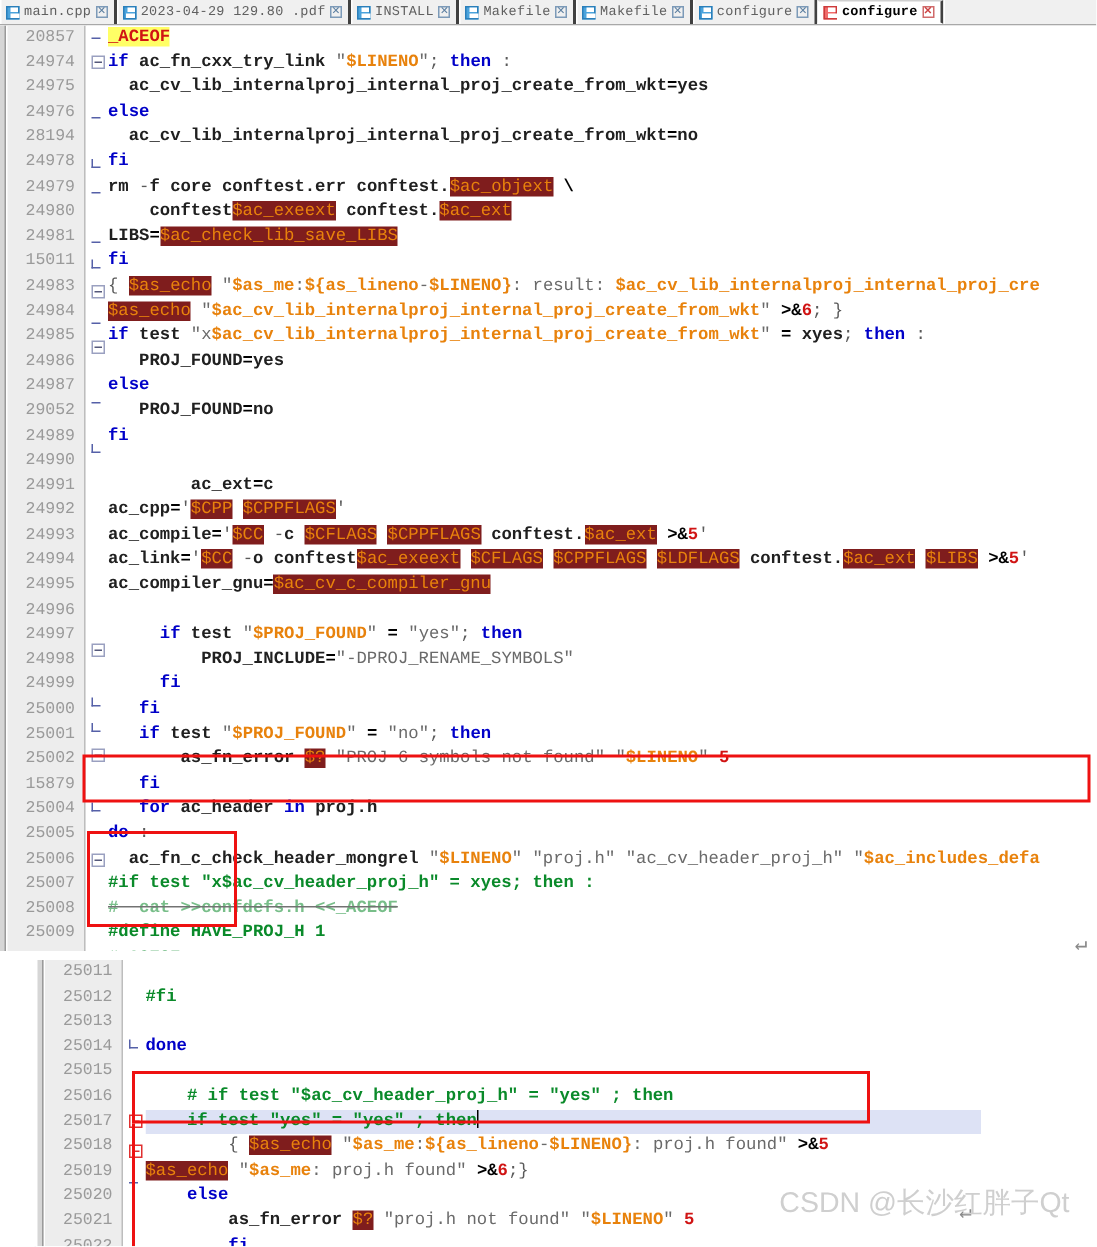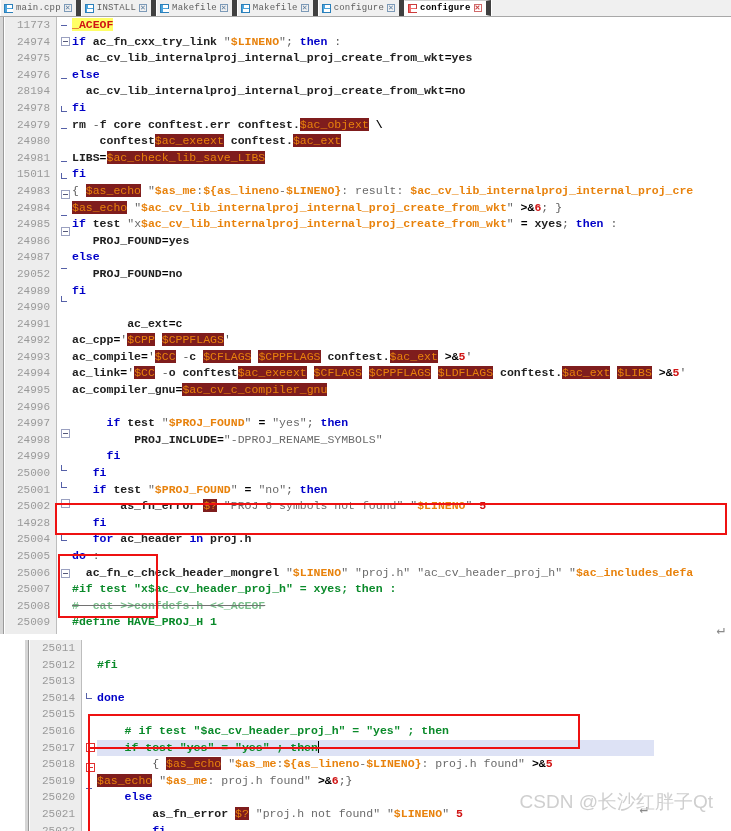--- a/index.html
+++ b/index.html
@@ -26,21 +26,21 @@
     display: flex;
     align-items: stretch;
     font-size: 10px;
   }
   .tab {
     display: flex;
     align-items: center;
     gap: 3px;
     padding: 0 4px 0 3px;
     background: #f0f0f0;
-    border-right: 5px solid #404040;
+    border-right: 2px solid #404040;
     border-left: 1px solid #ffffff;
     color: #606060;
     white-space: nowrap;
     font-family: "Liberation Mono", monospace;
     font-size: 9px;
     letter-spacing: .2px;
   }
   .tab.active {
     background: #ffffff;
     color: #000000;
@@ -241,20 +241,25 @@
 <div id="app">
 
   <div class="tabbar">
     <div class="tab">
       <span class="disk"></span>
       <span>main.cpp</span>
       <span class="xbox">✕</span>
     </div>
     <div class="tab">
       <span class="disk"></span>
+      <span>2023-04-29 129.80 .pdf</span>
+      <span class="xbox">✕</span>
+    </div>
+    <div class="tab">
+      <span class="disk"></span>
       <span>INSTALL</span>
       <span class="xbox">✕</span>
     </div>
     <div class="tab">
       <span class="disk"></span>
       <span>Makefile</span>
       <span class="xbox">✕</span>
     </div>
     <div class="tab">
       <span class="disk"></span>
@@ -271,21 +276,21 @@
       <span>configure</span>
       <span class="xbox">✕</span>
     </div>
     <div class="tabbar-filler"></div>
   </div>
 
   <div class="pane" id="pane-top">
     <div class="pane-inner">
       <div class="gutter-rail" style="left:0;"></div>
       <div class="linenos" id="top-linenos" style="left:5px;">
-          <div class="row">11773</div>
+          <div class="row">20857</div>
           <div class="row">24974</div>
           <div class="row">24975</div>
           <div class="row">24976</div>
           <div class="row">28194</div>
           <div class="row">24978</div>
           <div class="row">24979</div>
           <div class="row">24980</div>
           <div class="row">24981</div>
           <div class="row">15011</div>
           <div class="row">24983</div>
@@ -301,21 +306,21 @@
           <div class="row">24993</div>
           <div class="row">24994</div>
           <div class="row">24995</div>
           <div class="row">24996</div>
           <div class="row">24997</div>
           <div class="row">24998</div>
           <div class="row">24999</div>
           <div class="row">25000</div>
           <div class="row">25001</div>
           <div class="row">25002</div>
-          <div class="row">14928</div>
+          <div class="row">15879</div>
           <div class="row">25004</div>
           <div class="row">25005</div>
           <div class="row">25006</div>
           <div class="row">25007</div>
           <div class="row">25008</div>
           <div class="row">25009</div>
           <div class="row">25010</div>
         </div>
       <div class="foldcol" id="top-fold" style="left:58px;">
           <div class="row">

